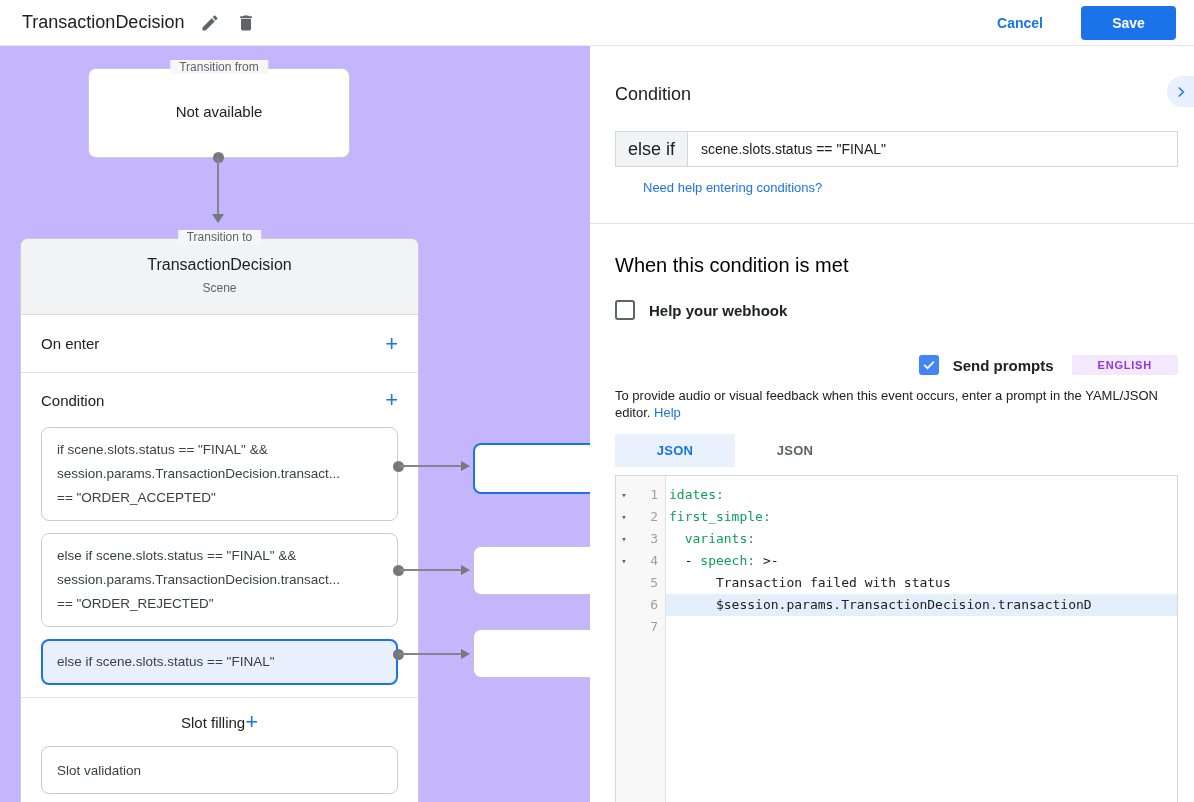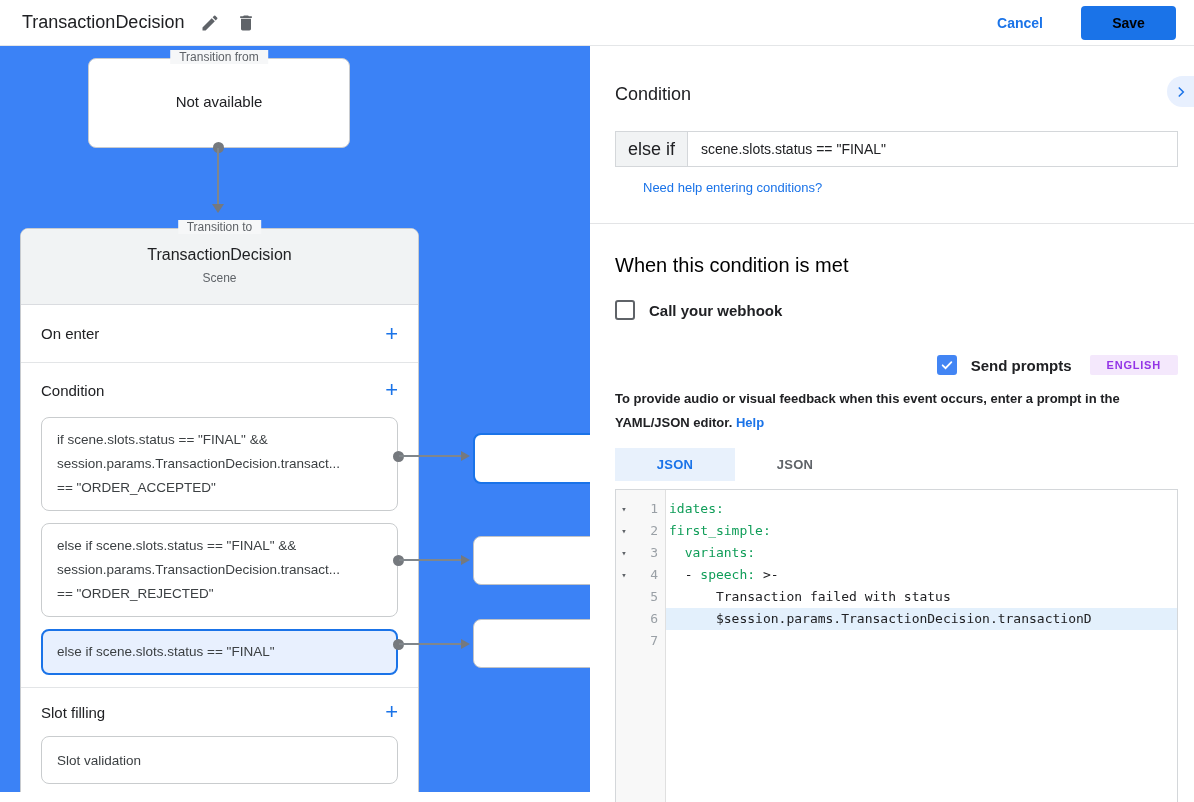--- a/index.html
+++ b/index.html
@@ -12,26 +12,26 @@
             padding:0 18px 0 22px; z-index:30; }
   .header-title { font-size:18px; color:#202124; }
   .icon-btn { background:none; border:none; cursor:pointer; display:flex; align-items:center;
               justify-content:center; width:28px; height:28px; }
   .icon-btn svg { width:20px; height:20px; fill:#5f6368; }
   .pencil-btn { margin-left:12px; }
   .trash-btn  { margin-left:8px; }
   .header-spacer { flex:1; }
   .cancel-btn { background:none; border:none; color:#1a73e8; font-size:14px; font-weight:bold;
                 font-family:inherit; cursor:pointer; margin-right:38px; }
-  .save-btn { background:#1a73e8; color:#000000; border:none; border-radius:4px; width:95px;
+  .save-btn { background:#1a73e8; color:#ffffff; border:none; border-radius:4px; width:95px;
               height:34px; font-size:14px; font-weight:bold; font-family:inherit; cursor:pointer; }
 
   
-  .canvas { position:absolute; left:0; top:36px; width:590px; height:756px;
-            background:#3b82f6; overflow:hidden; }
+  .canvas { position:absolute; left:0; top:46px; width:590px; height:756px;
+            background:#c4b5fd; overflow:hidden; }
   .legend { position:absolute; top:-9px; left:50%; transform:translateX(-50%);
             background:#f6f7f8; padding:0 9px; font-size:12px; color:#5f6368; white-space:nowrap; }
 
   .tf-box { position:absolute; left:88px; top:22px; width:262px; height:90px;
             background:#fff; border:1px solid #c8cbcf; border-radius:8px; }
   .tf-content { position:absolute; left:0; right:0; top:34px; text-align:center;
                 font-size:15px; color:#202124; }
 
   .dot { position:absolute; width:11px; height:11px; border-radius:50%; background:#75797e; }
   .vline { position:absolute; left:217px; top:112px; width:2px; height:58px; background:#80868b; }
@@ -95,23 +95,23 @@
   .check-row { display:flex; align-items:center; }
   .webhook-row { margin-top:23px; }
   .prompts-row { margin-top:35px;justify-content:flex-end; }
   .checkbox { width:20px; height:20px; border:2px solid #5f6368; border-radius:3px;
               background:#fff; cursor:pointer; flex:none; }
   .checkbox.checked { background:#4285f4; border-color:#4285f4; display:flex;
                       align-items:center; justify-content:center; }
   .checkbox.checked svg { width:14px; height:14px; }
   .check-label { margin-left:14px; font-size:15px; font-weight:bold; color:#202124; }
   .lang-badge { margin-left:18px; background:#f4e8fc; color:#9334e6; font-size:11px;
-                font-weight:bold; letter-spacing:0.8px; padding:4px 17px; border-radius:2px; }
-
-  .desc { margin-top:12px; font-size:13px; color:#202124; line-height:24px; max-width:575px;font-weight:bold; }
+                font-weight:bold; letter-spacing:0.8px; padding:4px 26px; border-radius:2px; }
+
+  .desc { margin-top:12px; font-size:13px; color:#202124; line-height:17px; max-width:575px; }
   .desc-link { color:#1a73e8; text-decoration:none; cursor:pointer; }
 
   .tabs { display:flex; margin-top:13px; }
   .tab { width:120px; height:33px; display:flex; align-items:center; justify-content:center;
          font-size:13px; font-weight:bold; letter-spacing:0.3px; cursor:pointer;
          color:#5f6368; background:transparent; border:none; font-family:inherit; }
   .tab.selected { background:#e8f1fc; color:#1a73e8; }
 
   .editor { margin-top:8px; border:1px solid #d4d7da; height:341px; display:flex;
             font-family:"DejaVu Sans Mono", monospace; font-size:13px; line-height:22px;
@@ -193,21 +193,21 @@
       </div>
 
       <div class="cond-card selected">
         <div>else if scene.slots.status == "FINAL"</div>
       </div>
 
       <div class="section-gap"></div>
     </div>
 
     <div>
-      <div class="section-row" style="height:48px;">
+      <div class="section-row" style="height:48px;justify-content:center;">
         <span class="section-label">Slot filling</span>
         <button class="plus-btn">+</button>
       </div>
       <div class="slot-card">Slot validation</div>
     </div>
   </div>
 
   <div class="dot" style="left:393px; top:415px;"></div>
   <div class="hline" style="left:399px; top:419px; width:64px;"></div>
   <div class="arrow-right" style="left:461px; top:415px;"></div>
@@ -241,21 +241,21 @@
   </div>
 
   <a class="help-link">Need help entering conditions?</a>
 
   <div class="panel-divider"></div>
 
   <h2 class="section-title">When this condition is met</h2>
 
   <div class="check-row webhook-row">
     <span class="checkbox"></span>
-    <span class="check-label">Call your webhook</span>
+    <span class="check-label">Help your webhook</span>
   </div>
 
   <div class="check-row prompts-row">
     <span class="checkbox checked">
       <span style="display:flex;">
         <svg viewBox="0 0 24 24" width="14" height="14">
             <path d="M4.5 12.5l5 5L19.5 7" stroke="#fff" stroke-width="3" fill="none" stroke-linecap="round"></path>
           </svg>
       </span>
     </span>

